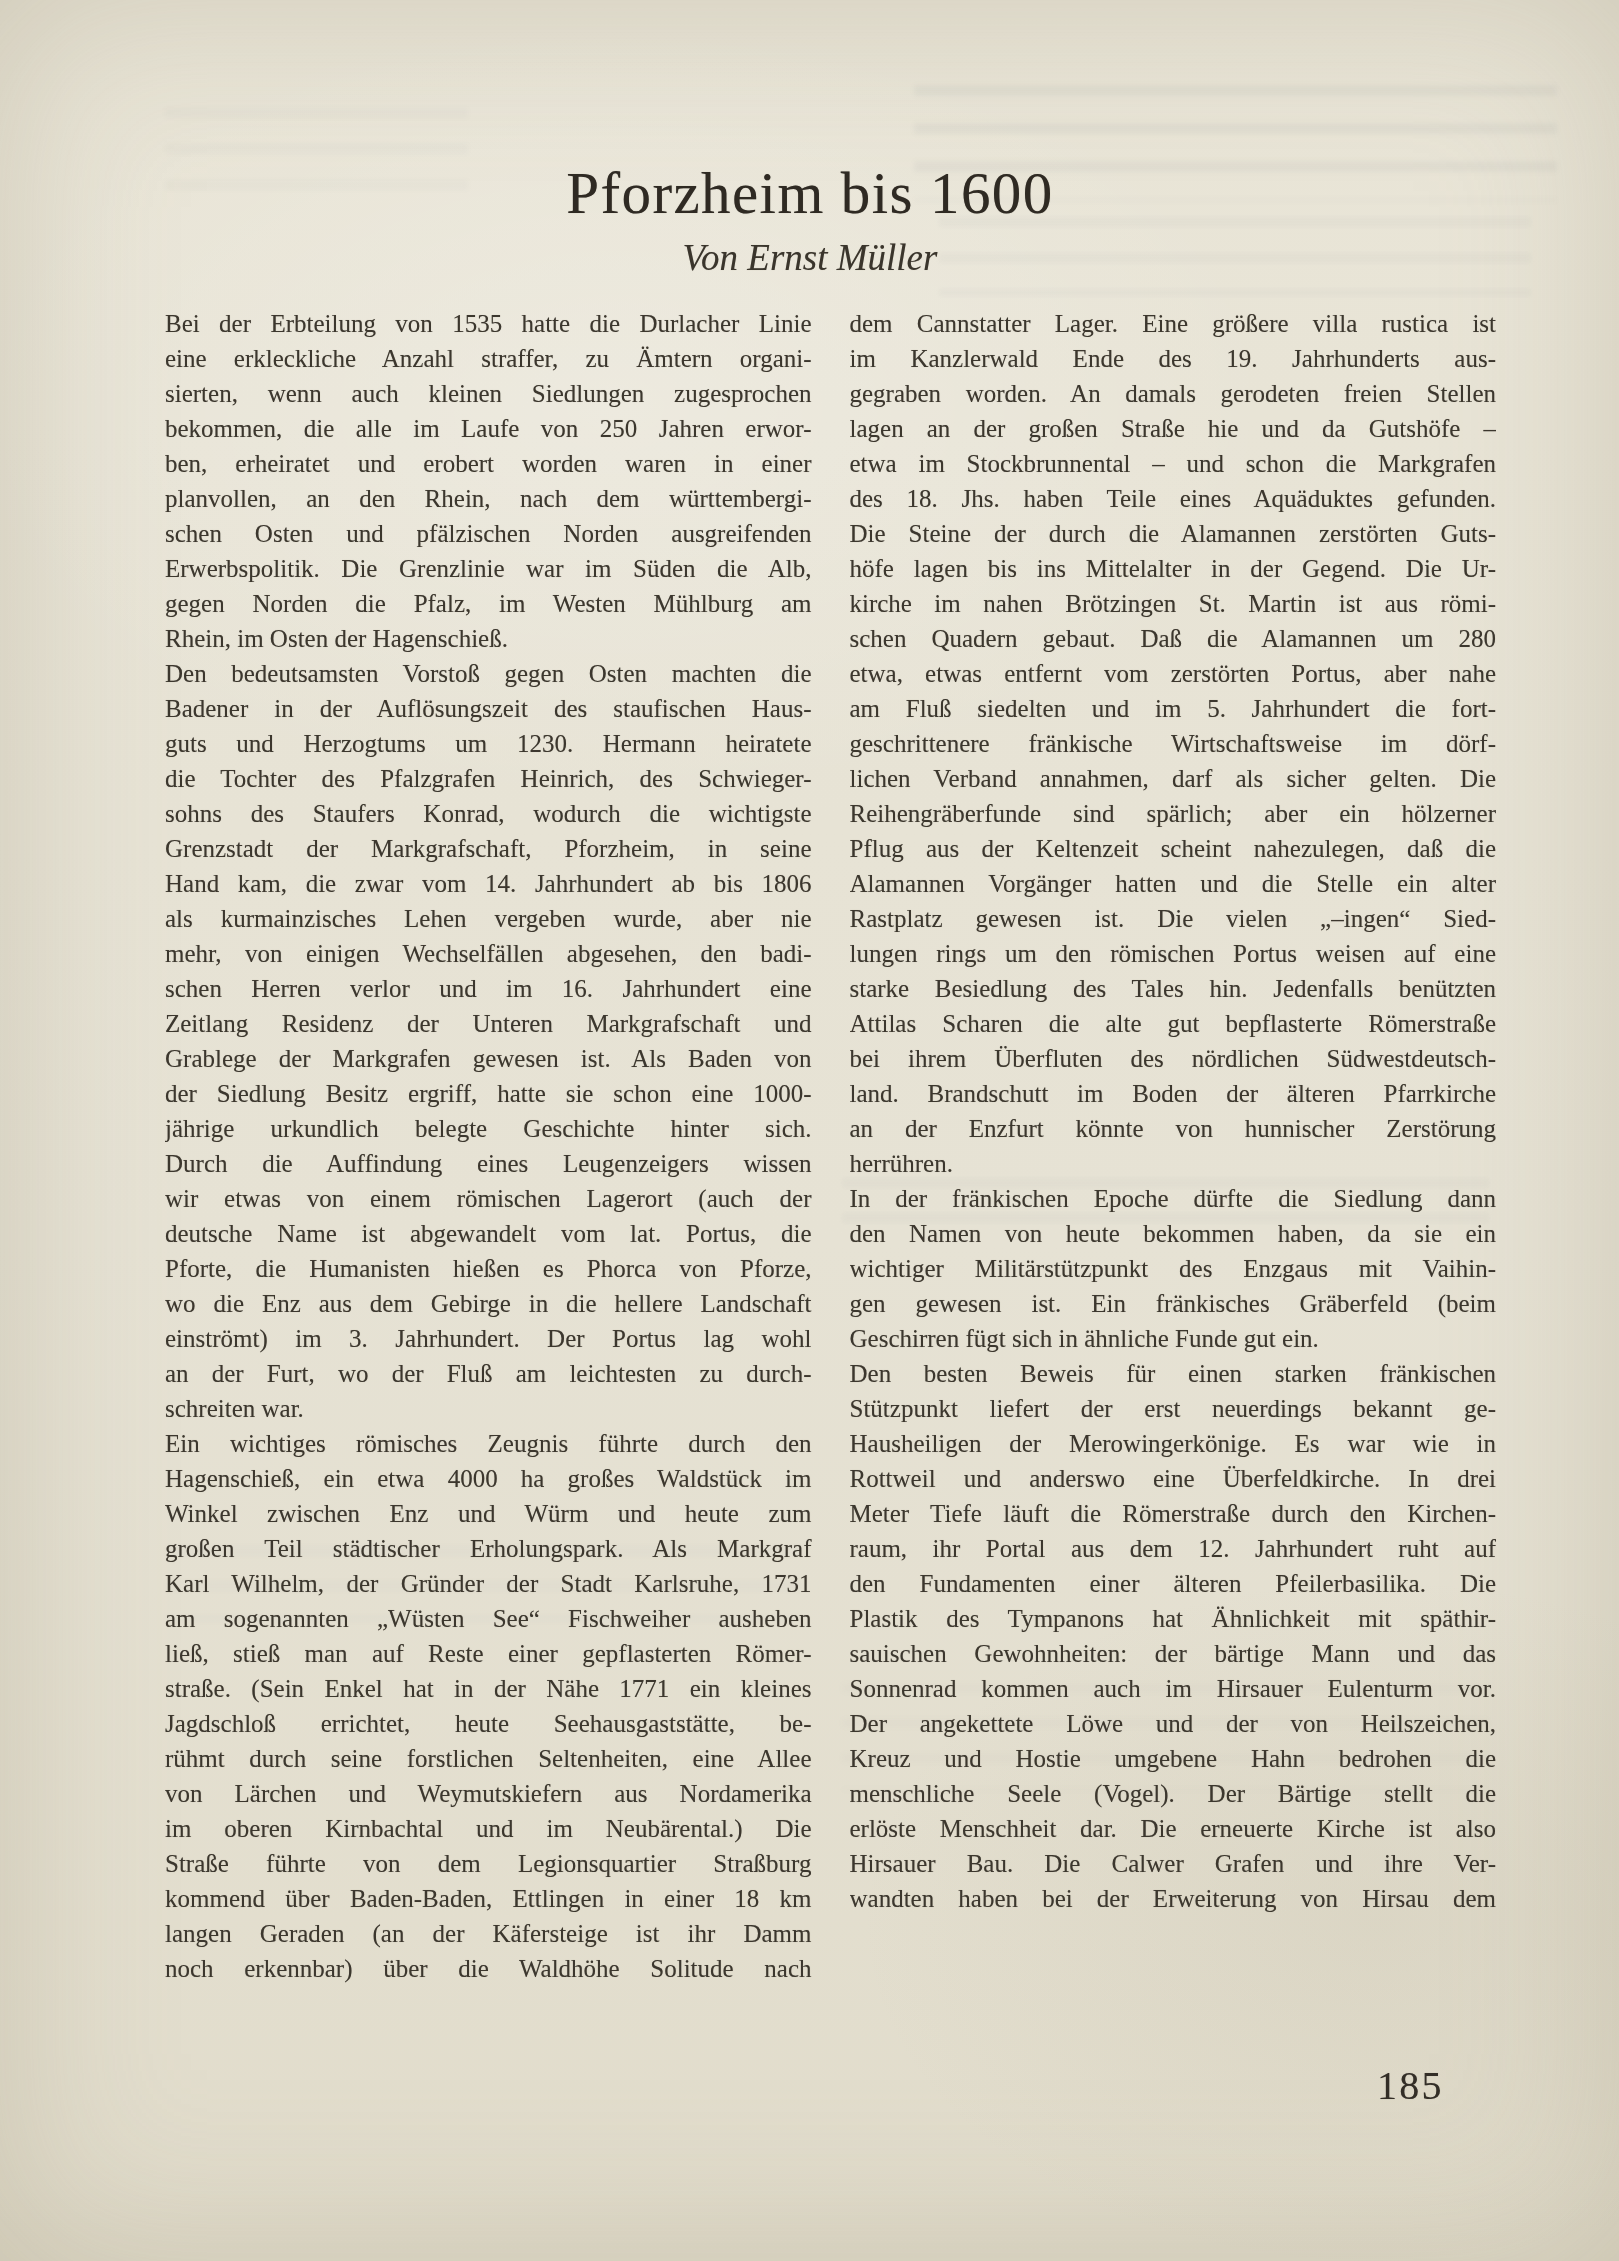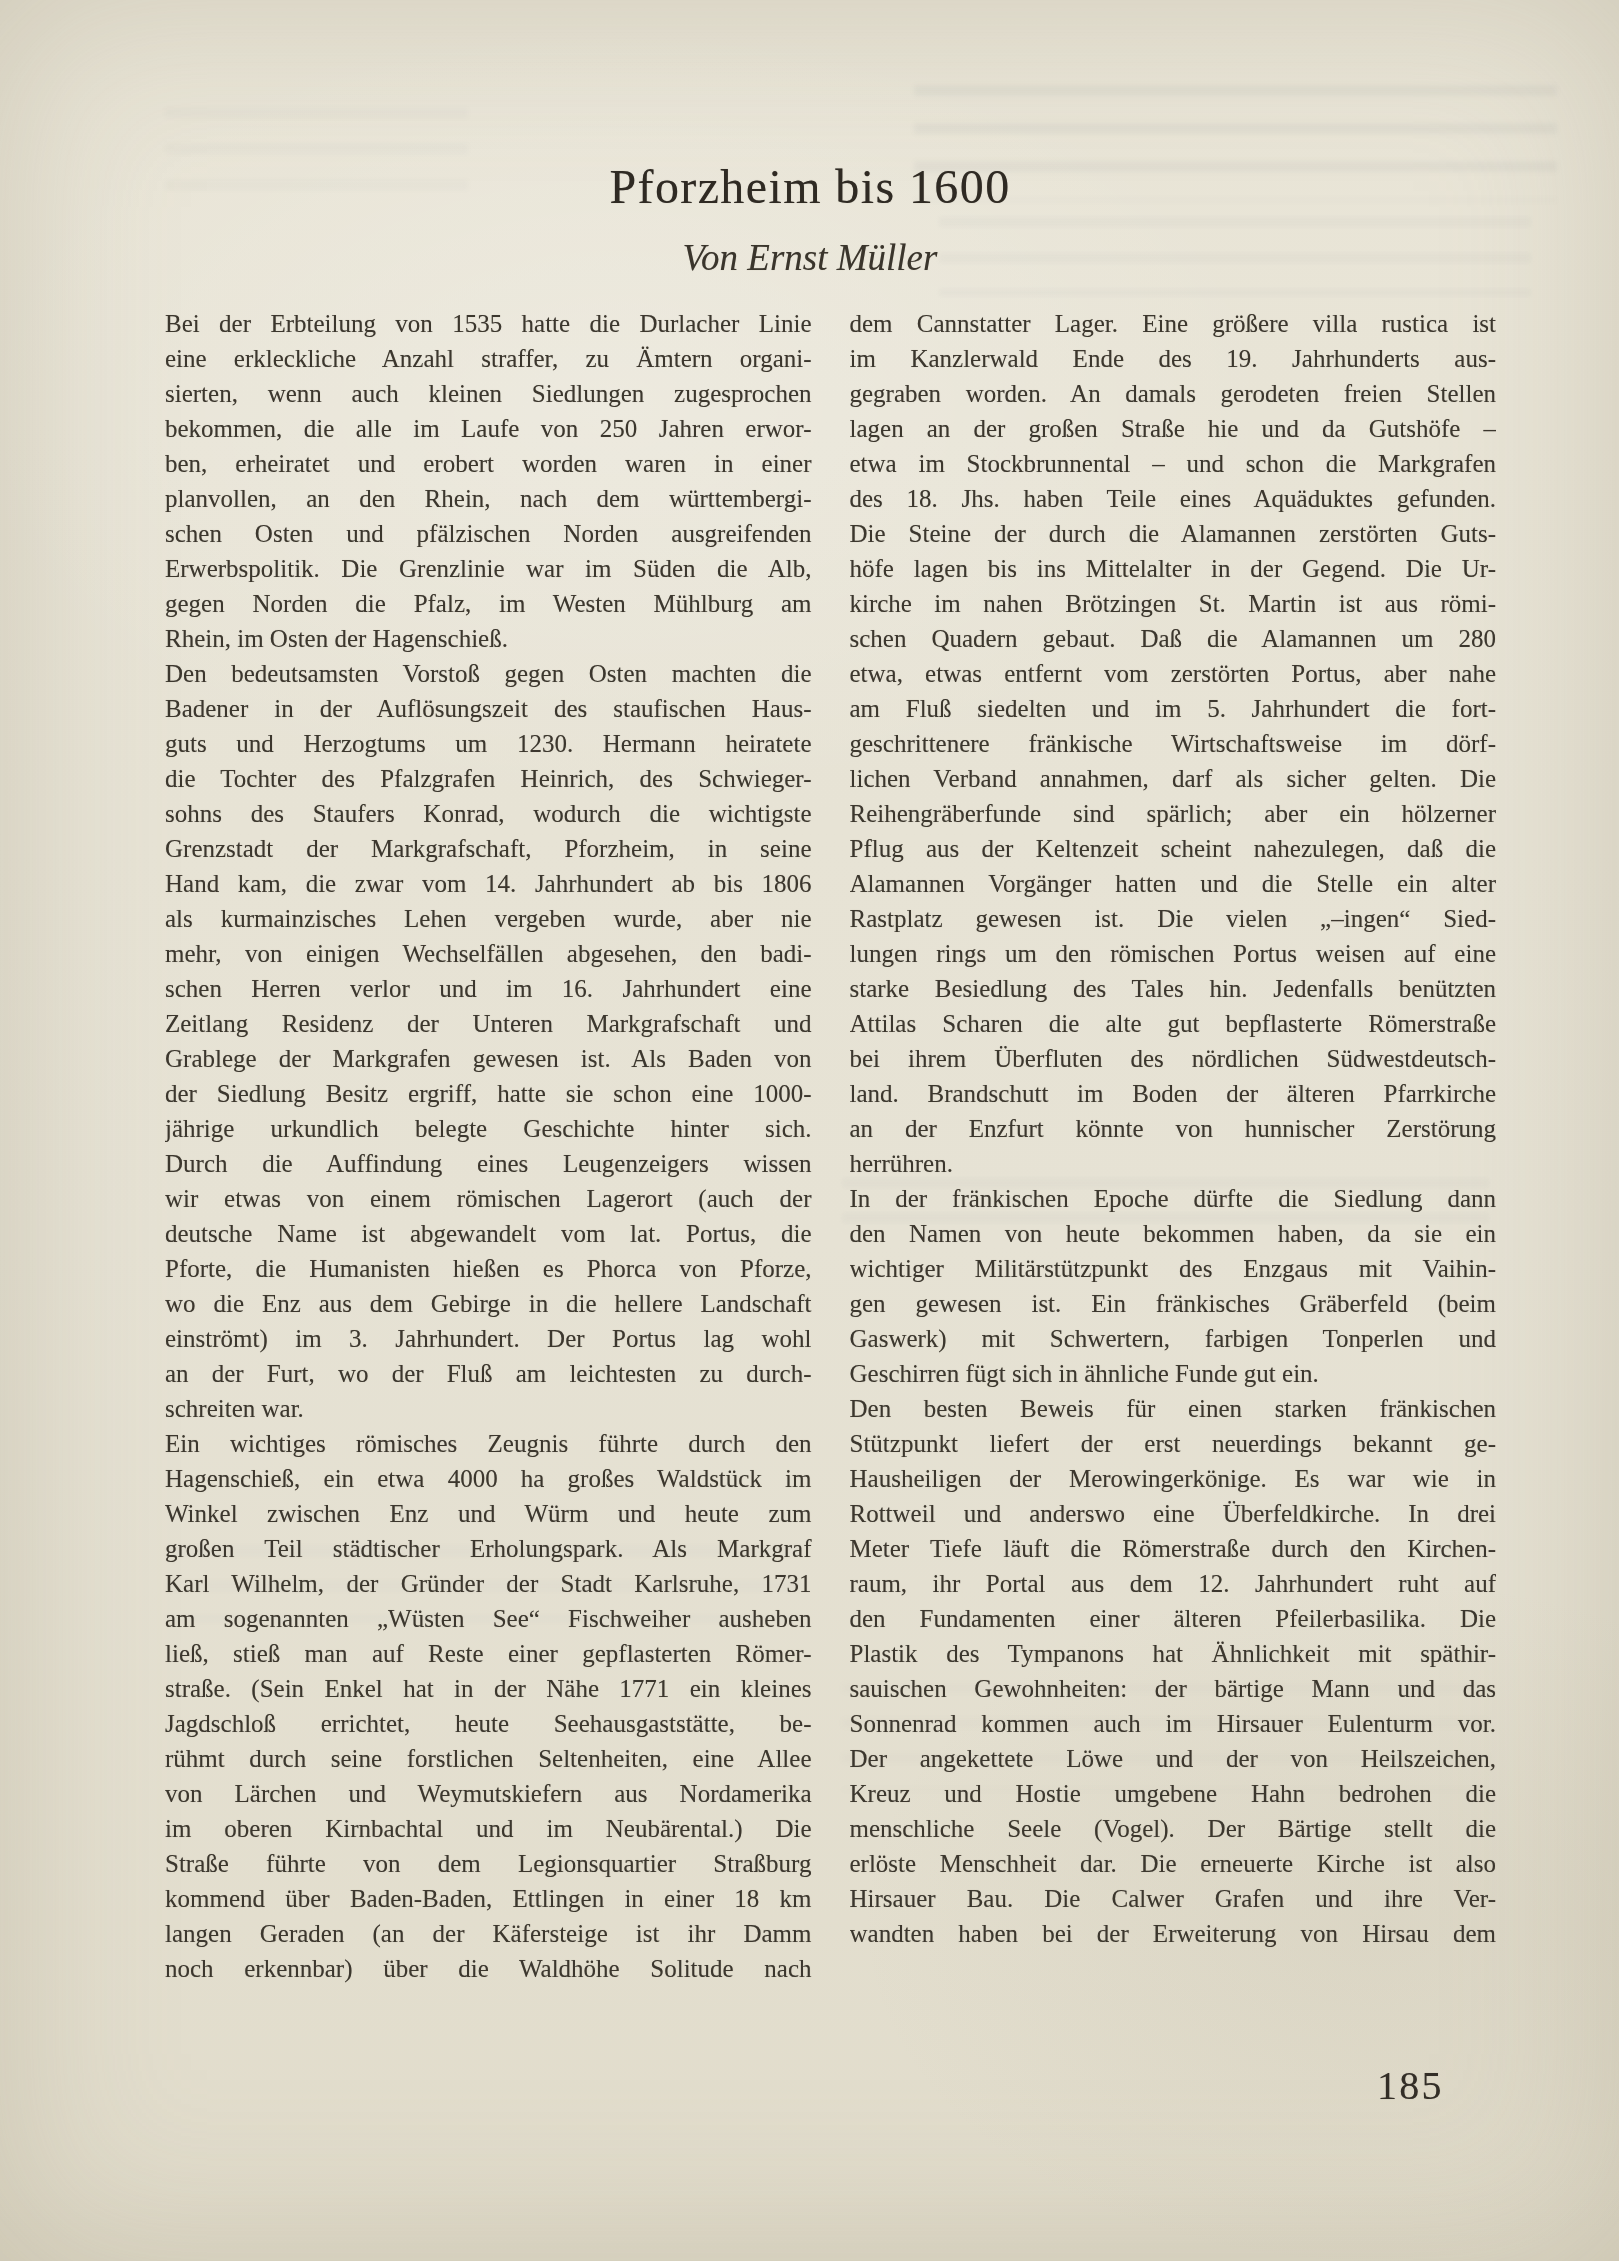--- a/index.html
+++ b/index.html
@@ -9,21 +9,21 @@
     font-family:"Liberation Serif","DejaVu Serif",serif;
     background-color:#e6e2d3;
     background-image:
       radial-gradient(1084px 650px at 38% 18%, rgba(255,255,255,0.22), rgba(255,255,255,0) 62%),
       radial-gradient(867px 578px at 85% 85%, rgba(150,140,112,0.10), rgba(150,140,112,0) 60%),
       linear-gradient(180deg,#e9e5d7 0%,#e6e2d4 55%,#e1dccb 100%);
     box-shadow:inset 0 0 173px rgba(148,138,112,0.30);
   }
   .title{
     position:absolute;top:159px;left:0;width:100%;margin:0;
-    text-align:center;font-size:48px;font-weight:normal;
+    text-align:center;font-size:59px;font-weight:normal;
     letter-spacing:1.4px;color:#2f2a23;
     text-shadow:0 0 0.7px rgba(47,42,35,0.45);
   }
   .byline{
     position:absolute;top:236px;left:0;width:100%;
     text-align:center;font-style:italic;font-size:37px;color:#3a352c;
     text-shadow:0 0 0.7px rgba(58,53,44,0.35);
   }
   .columns{
     position:absolute;top:306px;left:165px;right:124px;
@@ -157,21 +157,20 @@
           <div class="line">bei ihrem Überfluten des nördlichen Südwestdeutsch-</div>
           <div class="line">land. Brandschutt im Boden der älteren Pfarrkirche</div>
           <div class="line">an der Enzfurt könnte von hunnischer Zerstörung</div>
           <div class="line last">herrühren.</div>
         </div>
         <div class="para">
           <div class="line">In der fränkischen Epoche dürfte die Siedlung dann</div>
           <div class="line">den Namen von heute bekommen haben, da sie ein</div>
           <div class="line">wichtiger Militärstützpunkt des Enzgaus mit Vaihin-</div>
           <div class="line">gen gewesen ist. Ein fränkisches Gräberfeld (beim</div>
-          <div class="line">Gaswerk) mit Schwertern, farbigen Tonperlen und</div>
           <div class="line last">Geschirren fügt sich in ähnliche Funde gut ein.</div>
         </div>
         <div class="para">
           <div class="line">Den besten Beweis für einen starken fränkischen</div>
           <div class="line">Stützpunkt liefert der erst neuerdings bekannt ge-</div>
           <div class="line">Hausheiligen der Merowingerkönige. Es war wie in</div>
           <div class="line">Rottweil und anderswo eine Überfeldkirche. In drei</div>
           <div class="line">Meter Tiefe läuft die Römerstraße durch den Kirchen-</div>
           <div class="line">raum, ihr Portal aus dem 12. Jahrhundert ruht auf</div>
           <div class="line">den Fundamenten einer älteren Pfeilerbasilika. Die</div>

